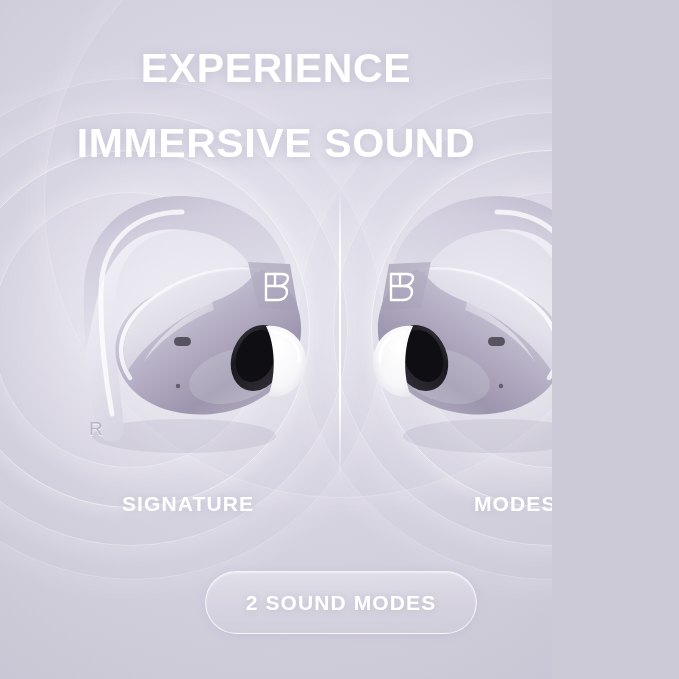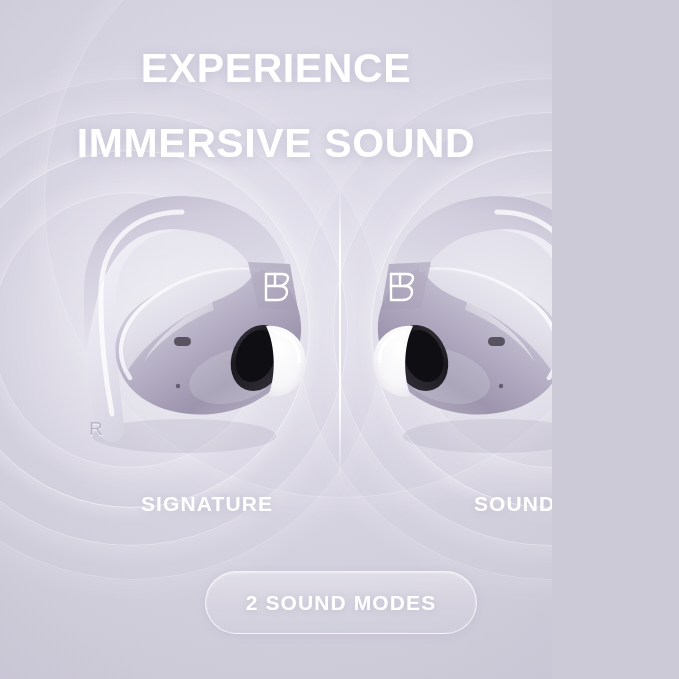--- a/index.html
+++ b/index.html
@@ -59,21 +59,21 @@
   }
   .lr-left{left:89px;top:418px;}
   .lr-right{left:569px;top:414px;}
 
   
   .mode-label{
     position:absolute;color:#ffffff;font-weight:bold;
     font-size:21px;letter-spacing:1.1px;
     text-shadow:0 1px 7px rgba(150,145,175,0.28);
   }
-  .mode-sig{left:122px;top:492px;margin-left:19px;}
+  .mode-sig{left:122px;top:492px;}
   .mode-bass{left:474px;top:492px;}
 
   
   .pill{
     position:absolute;left:205px;top:571px;width:270px;height:61px;
     border-radius:32px;
     background:linear-gradient(to bottom, rgba(255,255,255,0.30) 0%, rgba(255,255,255,0.12) 55%, rgba(255,255,255,0.05) 100%);
     border:1.5px solid rgba(255,255,255,0.72);
     box-shadow:0 2px 10px rgba(150,145,175,0.18), inset 0 1px 2px rgba(255,255,255,0.5);
     display:flex;align-items:center;justify-content:center;
@@ -266,19 +266,19 @@
                  C 214 188, 214 156, 204 136 Z" fill="url(#tipG)"></path>
         <path d="M 212 142 C 230 144, 238 158, 237 172" fill="none" stroke="rgba(255,255,255,0.9)" stroke-width="3" stroke-linecap="round"></path>
       </g>
     </svg>
   </div>
 
   <div class="lr-mark lr-left">R</div>
   <div class="lr-mark lr-right">L</div>
 
   <div class="mode-label mode-sig">SIGNATURE</div>
-  <div class="mode-label mode-bass">SOUND</div>
+  <div class="mode-label mode-bass">MODES</div>
 
   <div class="pill">
     <span class="pill-label">2 SOUND MODES</span>
   </div>
 
 </div>
 
 </body></html>

